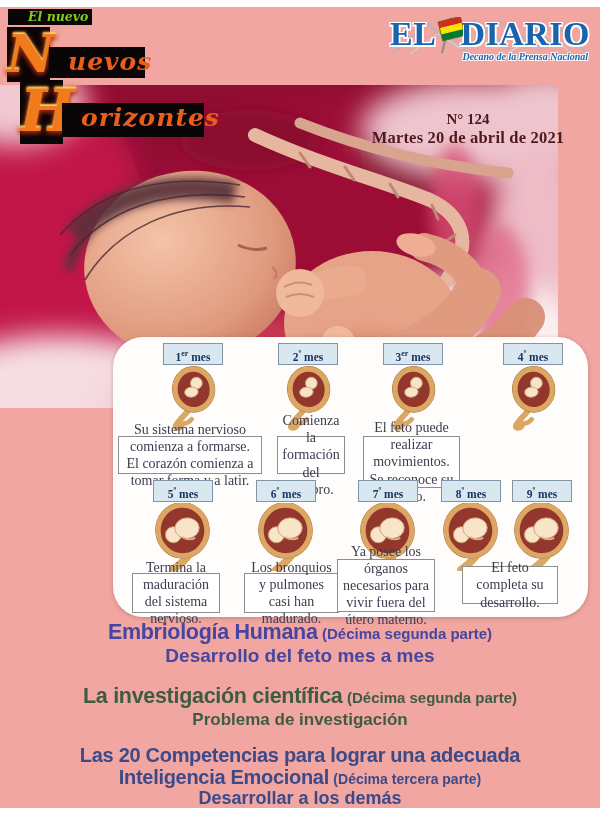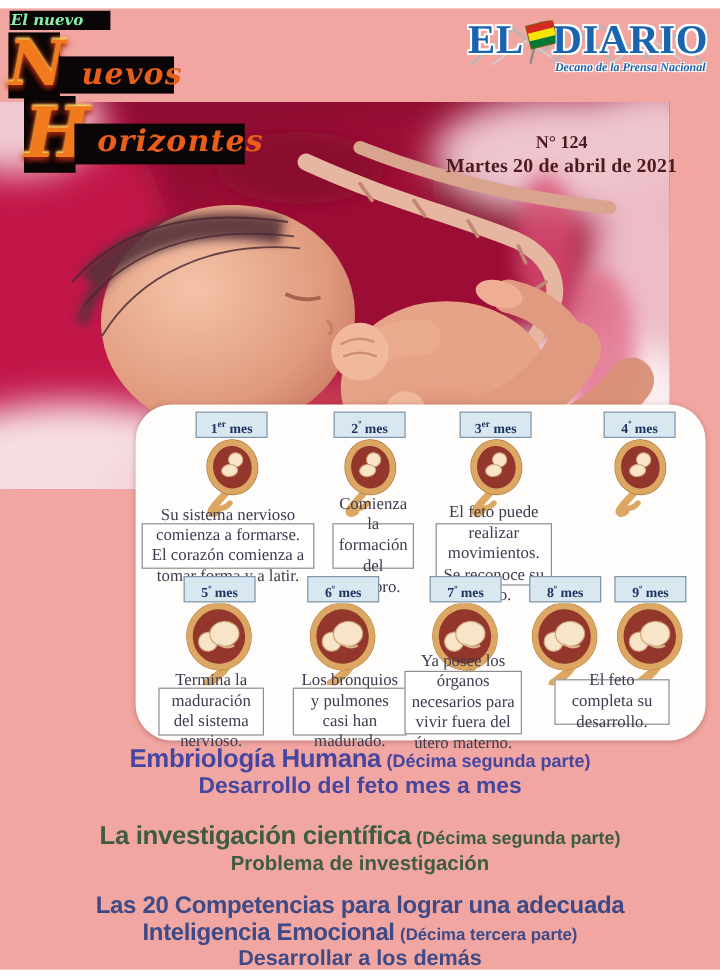--- a/index.html
+++ b/index.html
@@ -10,21 +10,21 @@
   .abs{position:absolute}
   .pink-bg{left:0;top:7px;width:600px;height:801px;background:#f1a6a1}
 
   
   .photo{left:0;top:85px;width:558px;height:323px}
   .photo svg{display:block;width:100%;height:100%}
 
   
   .mh-box{position:absolute;background:#0a0507}
   .tagline-box{left:8px;top:9px;width:84px;height:16px}
-  .tagline{display:block;color:#86efac;font:italic bold 12.5px "DejaVu Serif",serif;line-height:15px;padding-left:1px;white-space:nowrap}
+  .tagline{display:block;color:#84cc16;font:italic bold 12.5px "DejaVu Serif",serif;line-height:15px;padding-left:20px;white-space:nowrap}
   .n-box{left:7px;top:27px;width:43px;height:55px}
   .h-box{left:20px;top:80px;width:43px;height:64px}
   .fire{display:block;text-align:center;font-family:"DejaVu Serif",serif;font-style:italic;font-weight:bold;
         color:#f07a1c;text-shadow:0 -2px 2px #ffd76a,0 2px 4px #9c2008,0 0 6px #d8430f}
   .n-box .fire{font-size:52px;line-height:54px}
   .h-box .fire{font-size:58px;line-height:62px}
   .uevos-box{left:49px;top:47px;width:96px;height:31px}
   .orizontes-box{left:62px;top:103px;width:142px;height:34px}
   .script-word{display:block;color:#e85e1a;font:italic bold 25px "DejaVu Serif",serif;line-height:30px;padding-left:19px;letter-spacing:1px;white-space:nowrap}
 

